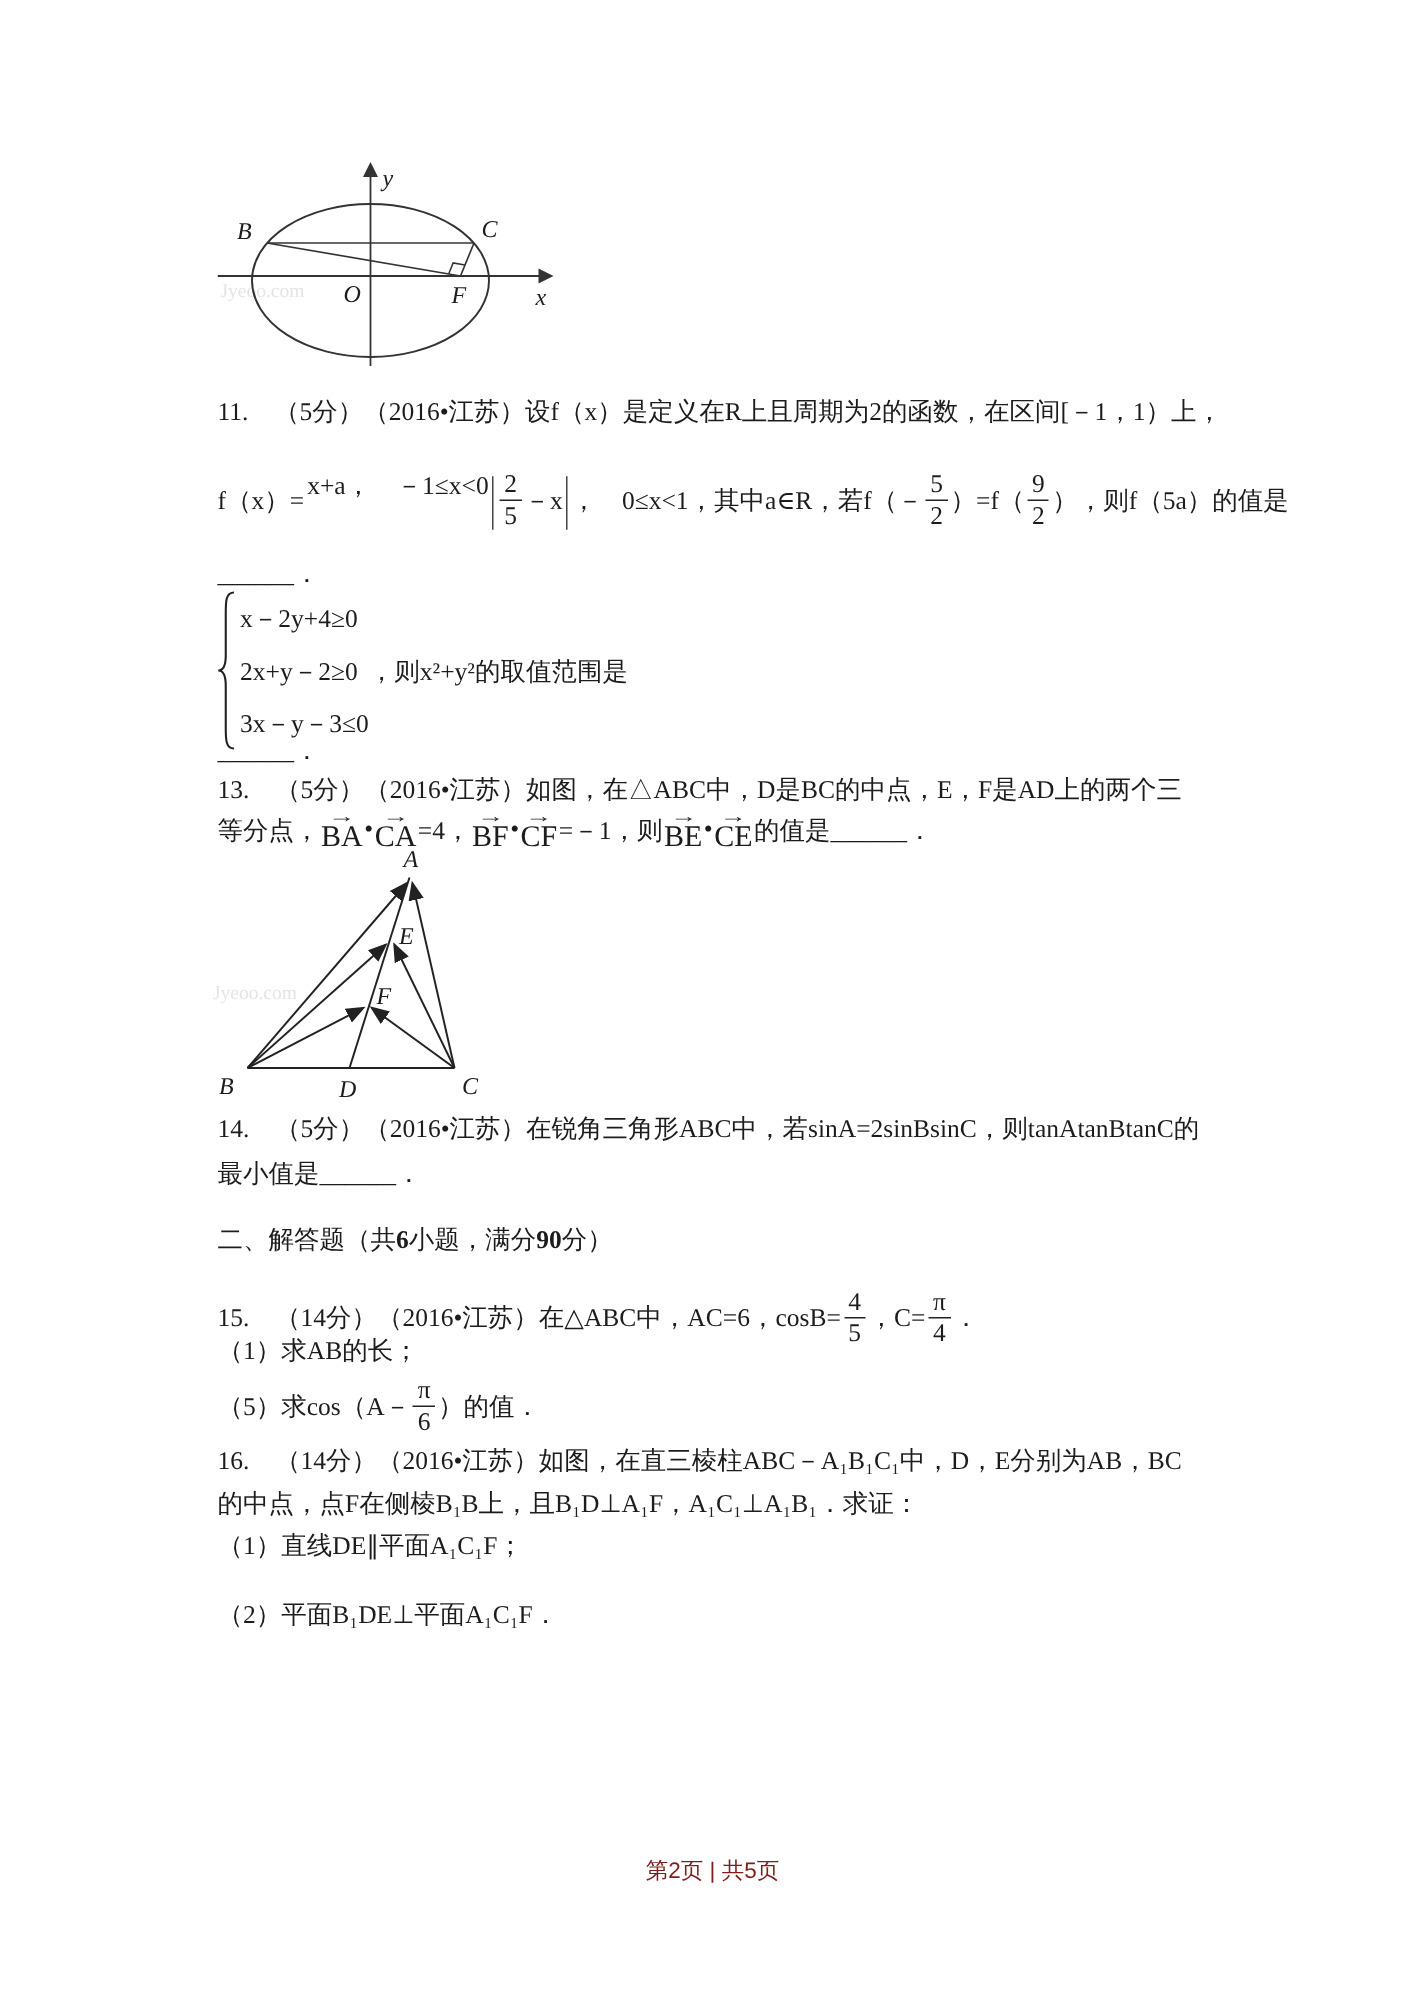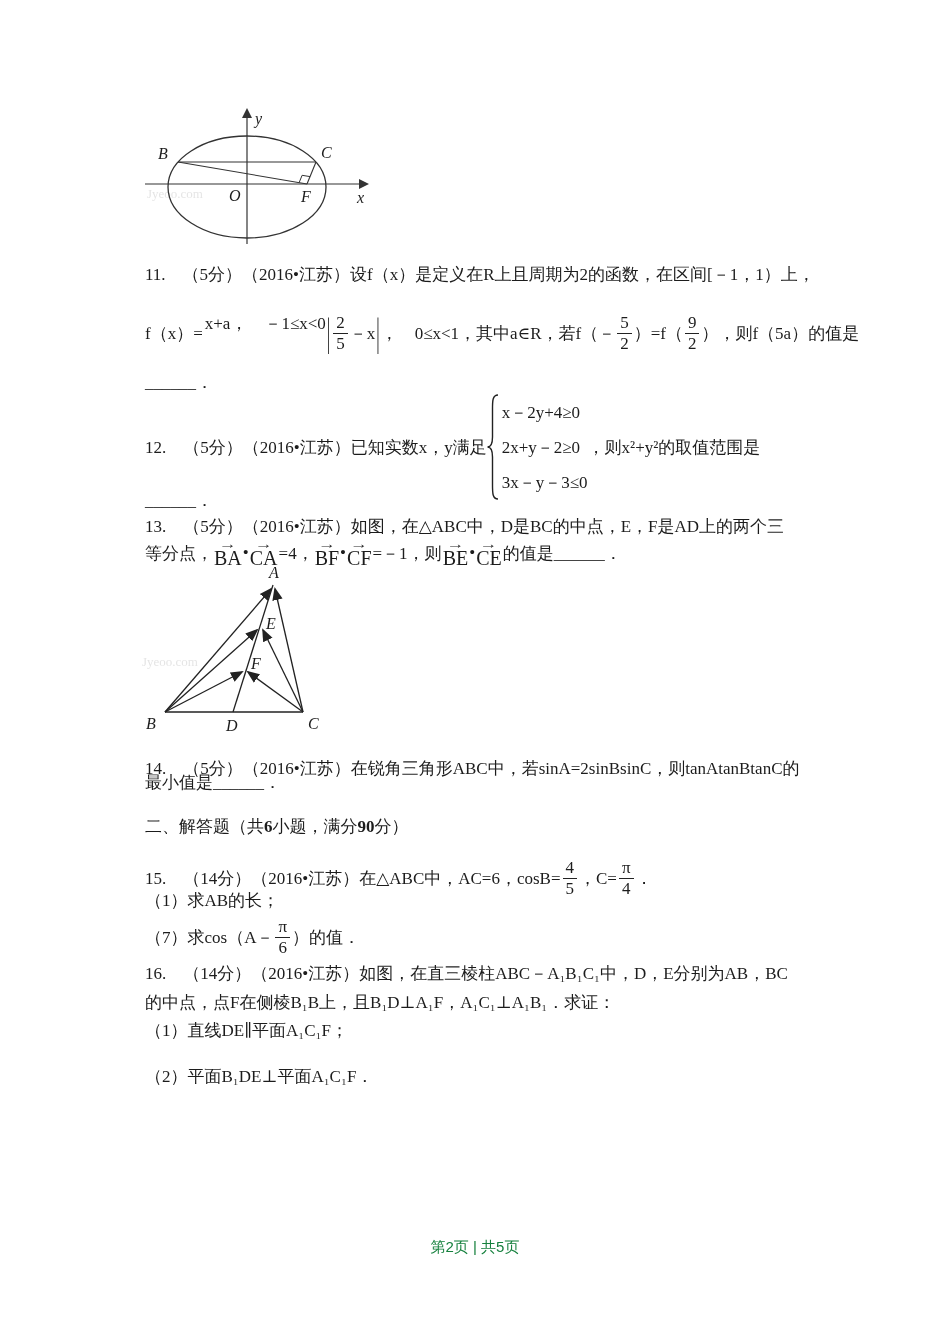--- a/index.html
+++ b/index.html
@@ -2,38 +2,38 @@
 <html><head>
 <meta charset="utf-8">
 <style>
   html,body{margin:0;padding:0;}
   body{
     width:950px;height:1344px;background:#ffffff;position:relative;
     font-family:"Liberation Serif","DejaVu Serif",serif;
     font-size:17px;color:#1c1c1c;overflow:hidden;
   }
   .abs{position:absolute;left:145px;width:700px;}
-  .line{white-space:nowrap;line-height:26px;}
+  .line{white-space:nowrap;line-height:26px;font-family:Liberation Serif, serif;}
   .mrow{display:flex;align-items:center;white-space:nowrap;}
   .frac{display:inline-block;vertical-align:middle;text-align:center;line-height:1.05;margin:0 2px;}
   .frac .num{display:block;padding:0 3px 1px;border-bottom:1.2px solid #222;}
   .frac .den{display:block;padding:1px 3px 0;}
   .cases{display:inline-flex;justify-content:center;margin-left:2px;}
   .case1{line-height:30px;white-space:nowrap;}
   .case2{display:flex;align-items:center;height:48px;white-space:nowrap;}
   .sys{display:inline-flex;flex-direction:column;margin-left:2px;}
   .sys .ineq{line-height:35px;white-space:nowrap;}
   .tallbar{display:inline-block;transform:scaleY(2.3);margin:0 1px;}
   .vec{display:inline-block;text-align:center;line-height:1;vertical-align:-3px;margin:0 1px;}
   .vec .va{display:block;font-size:12px;height:10px;line-height:9px;transform:scaleX(1.5);}
   .vec .vl{display:block;font-size:20px;line-height:17px;}
   .bold{font-weight:bold;}
   .brace-svg{display:inline-block;vertical-align:middle;}
   #footer{position:absolute;left:0;top:1238px;width:950px;text-align:center;
-          font-size:15px;color:#15803d;font-family:"Liberation Sans","DejaVu Sans",sans-serif;}
+          font-size:15px;color:#7f1d1d;font-family:"Liberation Sans","DejaVu Sans",sans-serif;}
   svg text{font-family:"Liberation Serif","DejaVu Serif",serif;font-style:italic;font-size:16px;fill:#1c1c1c;}
   svg text.wm{font-style:normal;font-size:13px;fill:#cfcfcf;opacity:.55;}
 </style>
 </head>
 <body>
 
 <div class="abs" style="left:145px;top:106px;">
   <svg width="235" height="148" viewBox="0 0 235 148">
     <text class="wm" x="2" y="92">Jyeoo.com</text>
 
@@ -87,21 +87,20 @@
   <span class="frac">
     <span class="num">9</span>
     <span class="den">2</span>
   </span>
   <span>），则f（5a）的值是</span>
 </div>
 
 <div class="abs line" style="top:370px;">______．</div>
 
 <div class="abs mrow" style="top:394px;height:106px;">
-  <span>12.　（5分）（2016•江苏）已知实数x，y满足</span>
   <svg class="brace-svg" width="13" height="108" viewBox="0 0 13 108">
     <path d="M11,2 C5.5,2 5.5,8 5.5,16 L5.5,44 C5.5,51 3.5,54 0.5,54 C3.5,54 5.5,57 5.5,64 L5.5,92 C5.5,100 5.5,106 11,106" fill="none" stroke="#222" stroke-width="1.4"></path>
   </svg>
   <span class="sys">
     <span class="ineq">x－2y+4≥0</span>
     <span class="ineq">2x+y－2≥0</span>
     <span class="ineq">3x－y－3≤0</span>
   </span>
   <span>，则x²+y²的取值范围是</span>
 </div>
@@ -161,21 +160,21 @@
     <line x1="165" y1="146" x2="110" y2="106" stroke="#222" stroke-width="1.3" marker-end="url(#ah)"></line>
     <text x="131" y="12">A</text>
     <text x="8" y="163">B</text>
     <text x="170" y="163">C</text>
     <text x="88" y="165">D</text>
     <text x="128" y="63">E</text>
     <text x="113" y="103">F</text>
   </svg>
 </div>
 
-<div class="abs line" style="top:756px;">14.　（5分）（2016•江苏）在锐角三角形ABC中，若sinA=2sinBsinC，则tanAtanBtanC的</div>
+<div class="abs line" style="top:740px;">14.　（5分）（2016•江苏）在锐角三角形ABC中，若sinA=2sinBsinC，则tanAtanBtanC的</div>
 <div class="abs line" style="top:770px;">最小值是______．</div>
 
 <div class="abs line" style="top:814px;">
   <span>二、解答题（共</span><span class="bold">6</span><span>小题，满分</span><span class="bold">90</span><span>分）</span>
 </div>
 
 <div class="abs mrow" style="top:816px;height:52px;margin-top:36px;">
   <span>15.　（14分）（2016•江苏）在△ABC中，AC=6，cosB=</span>
   <span class="frac">
     <span class="num">4</span>
@@ -183,21 +182,21 @@
   </span>
   <span>，C=</span>
   <span class="frac">
     <span class="num">π</span>
     <span class="den">4</span>
   </span>
   <span>．</span>
 </div>
 <div class="abs line" style="top:888px;">（1）求AB的长；</div>
 <div class="abs mrow" style="top:912px;height:50px;">
-  <span>（7）求cos（A－</span>
+  <span>（5）求cos（A－</span>
   <span class="frac">
     <span class="num">π</span>
     <span class="den">6</span>
   </span>
   <span>）的值．</span>
 </div>
 
 <div class="abs line" style="top:961px;">16.　（14分）（2016•江苏）如图，在直三棱柱ABC－A₁B₁C₁中，D，E分别为AB，BC</div>
 <div class="abs line" style="top:990px;">的中点，点F在侧棱B₁B上，且B₁D⊥A₁F，A₁C₁⊥A₁B₁．求证：</div>
 <div class="abs line" style="top:1018px;">（1）直线DE∥平面A₁C₁F；</div>

